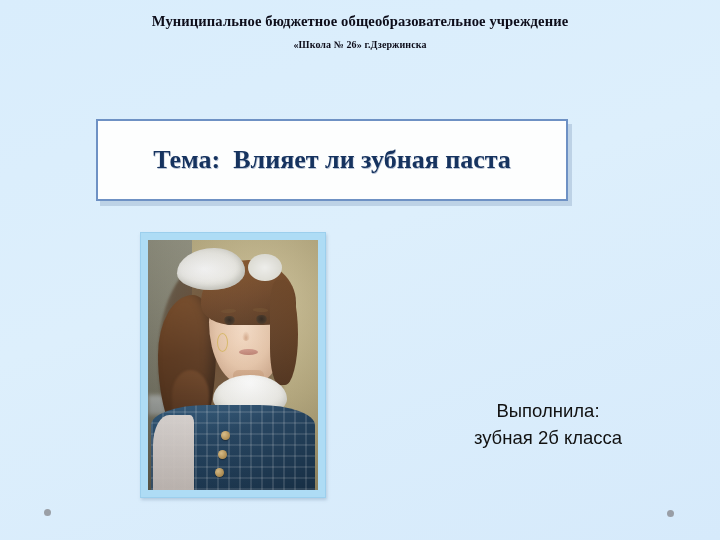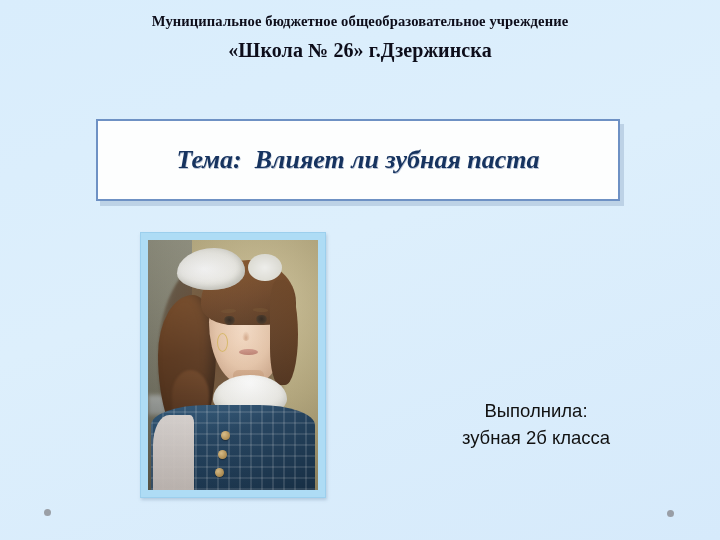--- a/index.html
+++ b/index.html
@@ -31,38 +31,37 @@
     text-align: center;
     color: #0d0d1a;
     font-family: "Liberation Serif", serif;
     font-weight: bold;
   }
   .header .line {
     line-height: 1.0;
     letter-spacing: 0.1px;
   }
   .header .l1 { font-size: 14.6px; padding-top: 6px; }
-  .header .l2 { font-size: 20px; padding-top: 11px; }
+  .header .l2 { font-size: 10px; padding-top: 11px; }
   .header .l3 { font-size: 14.6px; padding-top: 11px; }
 
   
   .title-box {
     position: absolute;
     left: 96px;
     top: 119px;
-    width: 524px;
+    width: 472px;
     height: 82px;
     background: #fdfefe;
     border: 2px solid #6e91c4;
     box-sizing: border-box;
     box-shadow: 4px 5px 0 0 rgba(150,175,205,0.45);
     display: flex;
     align-items: center;
     justify-content: center;
-    font-style: italic;
   }
   .title-text {
     font-family: "Liberation Serif", serif;
     font-weight: bold;
     font-size: 26px;
     color: #16335f;
     text-align: center;
     line-height: 1.18;
     width: 100%;
     text-shadow: 0.6px 0.6px 0 rgba(120,140,175,0.5);
@@ -248,21 +247,21 @@
   .button.b3 { left: 39.5%; top: 91%; }
   .photo-softlight {
     position: absolute; inset: 0;
     background: radial-gradient(ellipse 95% 80% at 55% 40%, rgba(255,255,255,.10) 0%, rgba(0,0,0,.14) 100%);
     pointer-events: none;
   }
 
   
   .author {
     position: absolute;
-    right: 34px;
+    right: 22px;
     top: 398px;
     width: 300px;
     text-align: center;
     font-family: "Liberation Sans", sans-serif;
     font-size: 18.5px;
     color: #111111;
     line-height: 1.45;
   }
   .author span { display: block; }
 

